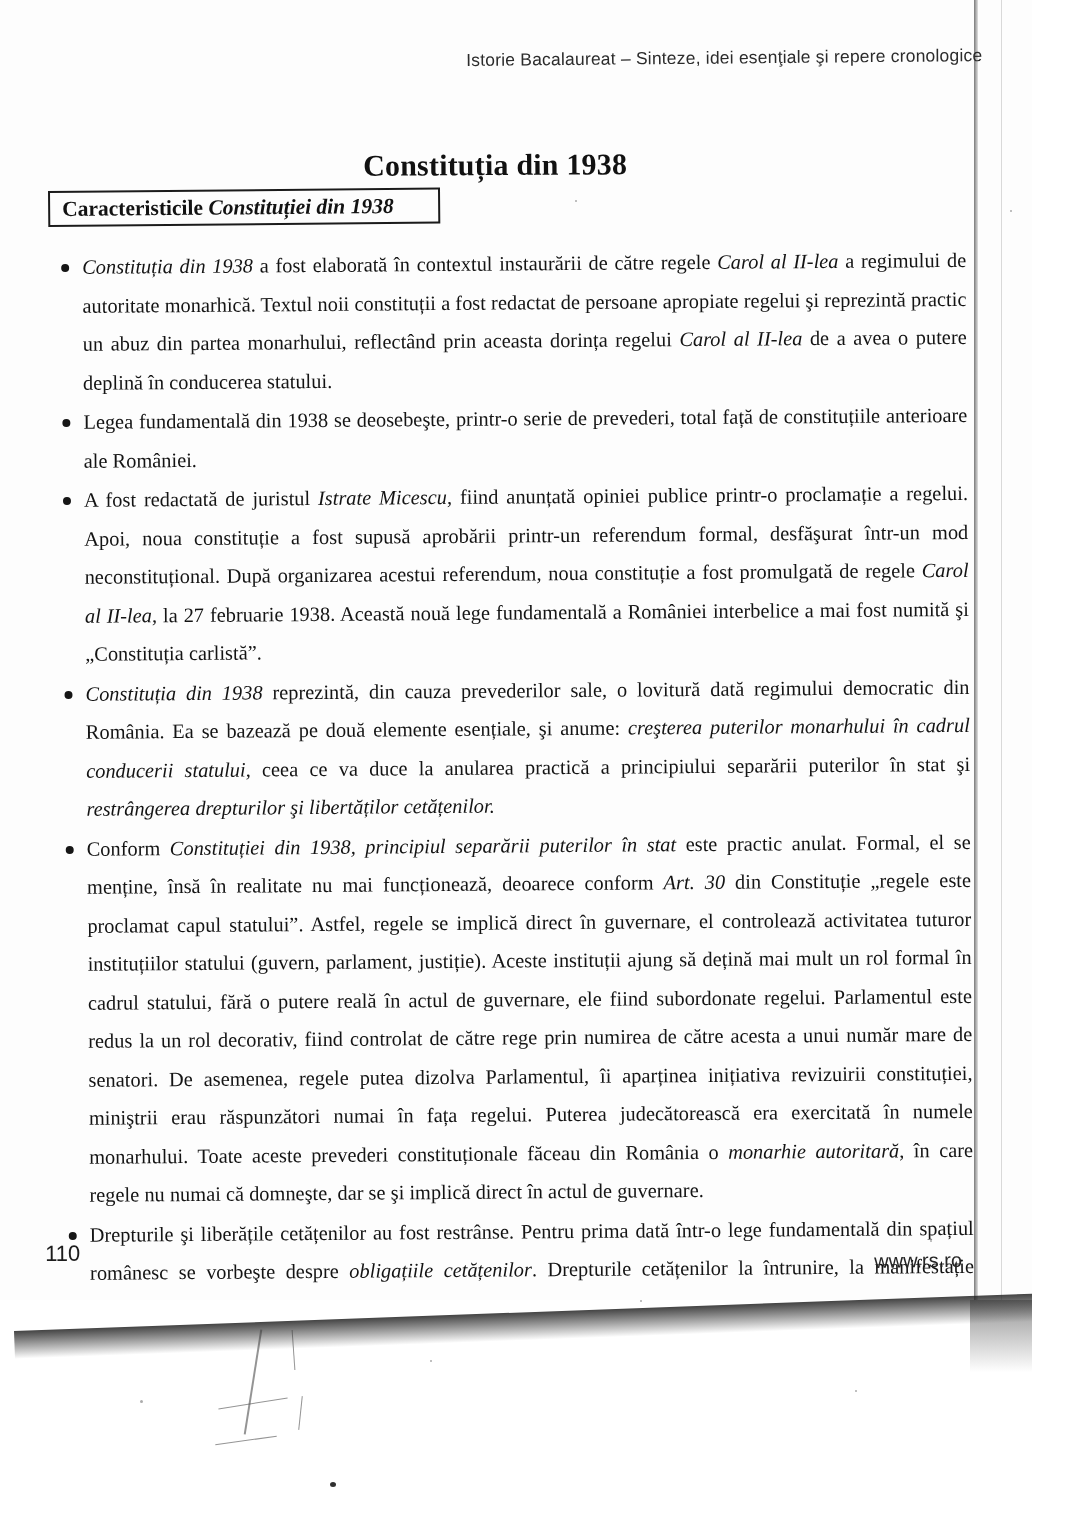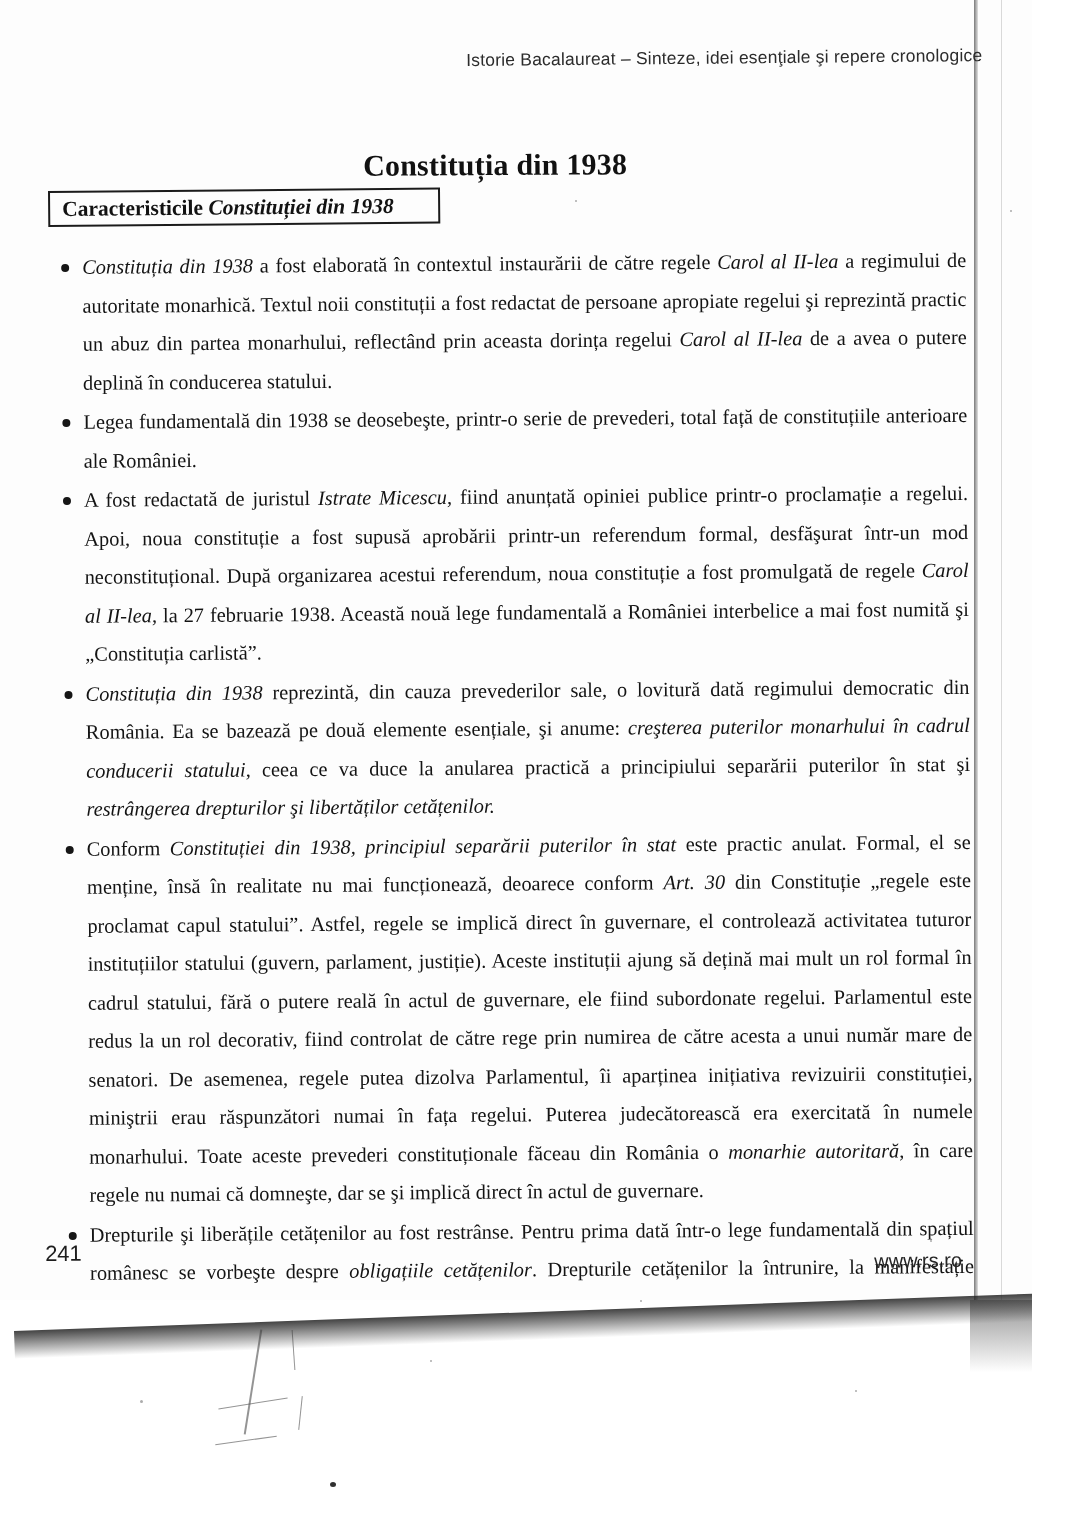--- a/index.html
+++ b/index.html
@@ -225,21 +225,21 @@
       <li>Legea fundamentală din 1938 se deosebeşte, printr-o serie de prevederi, total față de constituțiile anterioare ale României.</li>
       <li>A fost redactată de juristul <span class="it">Istrate Micescu</span>, fiind anunțată opiniei publice printr-o proclamație a regelui. Apoi, noua constituție a fost supusă aprobării printr-un referendum formal, desfăşurat într-un mod neconstituțional. După organizarea acestui referendum, noua constituție a fost promulgată de regele <span class="it">Carol al II-lea</span>, la 27 februarie 1938. Această nouă lege fundamentală a României interbelice a mai fost numită şi „Constituția carlistă”.</li>
       <li><span class="it">Constituția din 1938</span> reprezintă, din cauza prevederilor sale, o lovitură dată regimului democratic din România. Ea se bazează pe două elemente esențiale, şi anume: <span class="it">creşterea puterilor monarhului în cadrul conducerii statului</span>, ceea ce va duce la anularea practică a principiului separării puterilor în stat şi <span class="it">restrângerea drepturilor şi libertăților cetățenilor.</span></li>
       <li>Conform <span class="it">Constituției din 1938, principiul separării puterilor în stat</span> este practic anulat. Formal, el se menține, însă în realitate nu mai funcționează, deoarece conform <span class="it">Art. 30</span> din Constituție „regele este proclamat capul statului”. Astfel, regele se implică direct în guvernare, el controlează activitatea tuturor instituțiilor statului (guvern, parlament, justiție). Aceste instituții ajung să dețină mai mult un rol formal în cadrul statului, fără o putere reală în actul de guvernare, ele fiind subordonate regelui. Parlamentul este redus la un rol decorativ, fiind controlat de către rege prin numirea de către acesta a unui număr mare de senatori. De asemenea, regele putea dizolva Parlamentul, îi aparținea inițiativa revizuirii constituției, miniştrii erau răspunzători numai în fața regelui. Puterea judecătorească era exercitată în numele monarhului. Toate aceste prevederi constituționale făceau din România o <span class="it">monarhie autoritară</span>, în care regele nu numai că domneşte, dar se şi implică direct în actul de guvernare.</li>
       <li>Drepturile şi liberățile cetățenilor au fost restrânse. Pentru prima dată într-o lege fundamentală din spațiul românesc se vorbeşte despre <span class="it">obligațiile cetățenilor</span>. Drepturile cetățenilor la întrunire, la manifestație împotriva regimului erau anulate.</li>
       <li>Sistemul de vot cunoaşte de asemenea o schimbare, conform noii constituții. Se acordă drept de vot bărbaților de la vârsta de 30 de ani şi numai pentru ştiutorii de carte. Această schimbare electorală va duce la scăderea masivă a numărului de alegători. Pentru prima dată femeile primesc drept de vot, dar nu puteau fi alese.</li>
       <li><span class="it">Constituția din 1938</span> a stat la baza <span class="it">regimului de autoritate monarhică</span> condus de regele <span class="it">Carol al</span></li>
     </ul>
   </div>
 
-  <div class="page-number">241</div>
+  <div class="page-number">110</div>
   <div class="site-url">www.rs.ro</div>
   <div class="margin-mark">v</div>
 
   <div class="scan-bottom-band"></div>
   <div class="scan-bottom-edge"></div>
   <div class="scan-bottom-edge2"></div>
   <div class="scan-crease crease-a"></div>
   <div class="scan-crease crease-b"></div>
   <div class="scan-crease crease-c"></div>
   <div class="scan-crease crease-d"></div>

